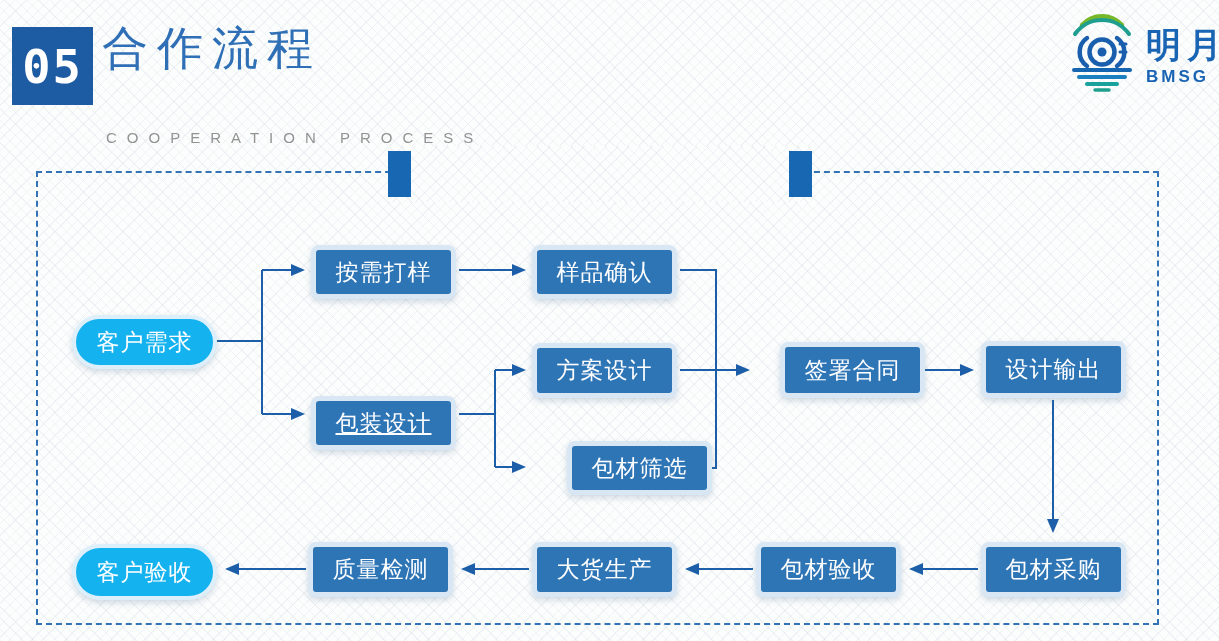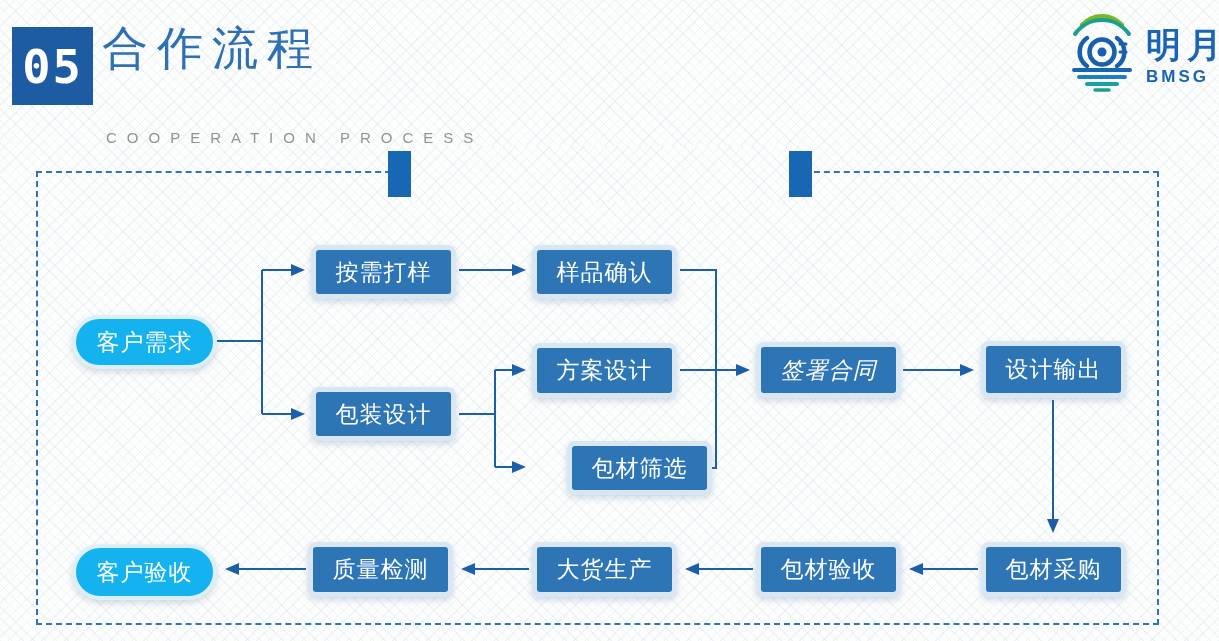--- a/index.html
+++ b/index.html
@@ -136,27 +136,27 @@
     <path d="M306 569 H227" marker-end="url(#arw)"></path>
   </g>
 </svg>
 
 <div class="abs node pill" style="left:72px;  top:315px; width:145px; height:54px;">客户需求</div>
 
 <div class="abs node proc" style="left:311px; top:245px; width:145px; height:54px;">按需打样</div>
 
 <div class="abs node proc" style="left:532px; top:245px; width:145px; height:54px;">样品确认</div>
 
-<div class="abs node proc" style="left:311px; top:387px; width:145px; height:54px;">包装设计</div>
+<div class="abs node proc" style="left:311px; top:396px; width:145px; height:54px;text-decoration:underline;">包装设计</div>
 
 <div class="abs node proc" style="left:532px; top:343px; width:145px; height:55px;">方案设计</div>
 
 <div class="abs node proc" style="left:532px; top:441px; width:145px; height:54px;margin-left:35px;">包材筛选</div>
 
-<div class="abs node proc" style="left:756px; top:342px; width:145px; height:56px;font-style:italic;">签署合同</div>
+<div class="abs node proc" style="left:780px; top:342px; width:145px; height:56px;">签署合同</div>
 
 <div class="abs node proc" style="left:981px; top:341px; width:145px; height:57px;">设计输出</div>
 
 <div class="abs node proc" style="left:981px; top:542px; width:145px; height:55px;">包材采购</div>
 
 <div class="abs node proc" style="left:756px; top:542px; width:145px; height:55px;">包材验收</div>
 
 <div class="abs node proc" style="left:532px; top:542px; width:145px; height:55px;">大货生产</div>
 
 <div class="abs node proc" style="left:308px; top:542px; width:145px; height:55px;">质量检测</div>

